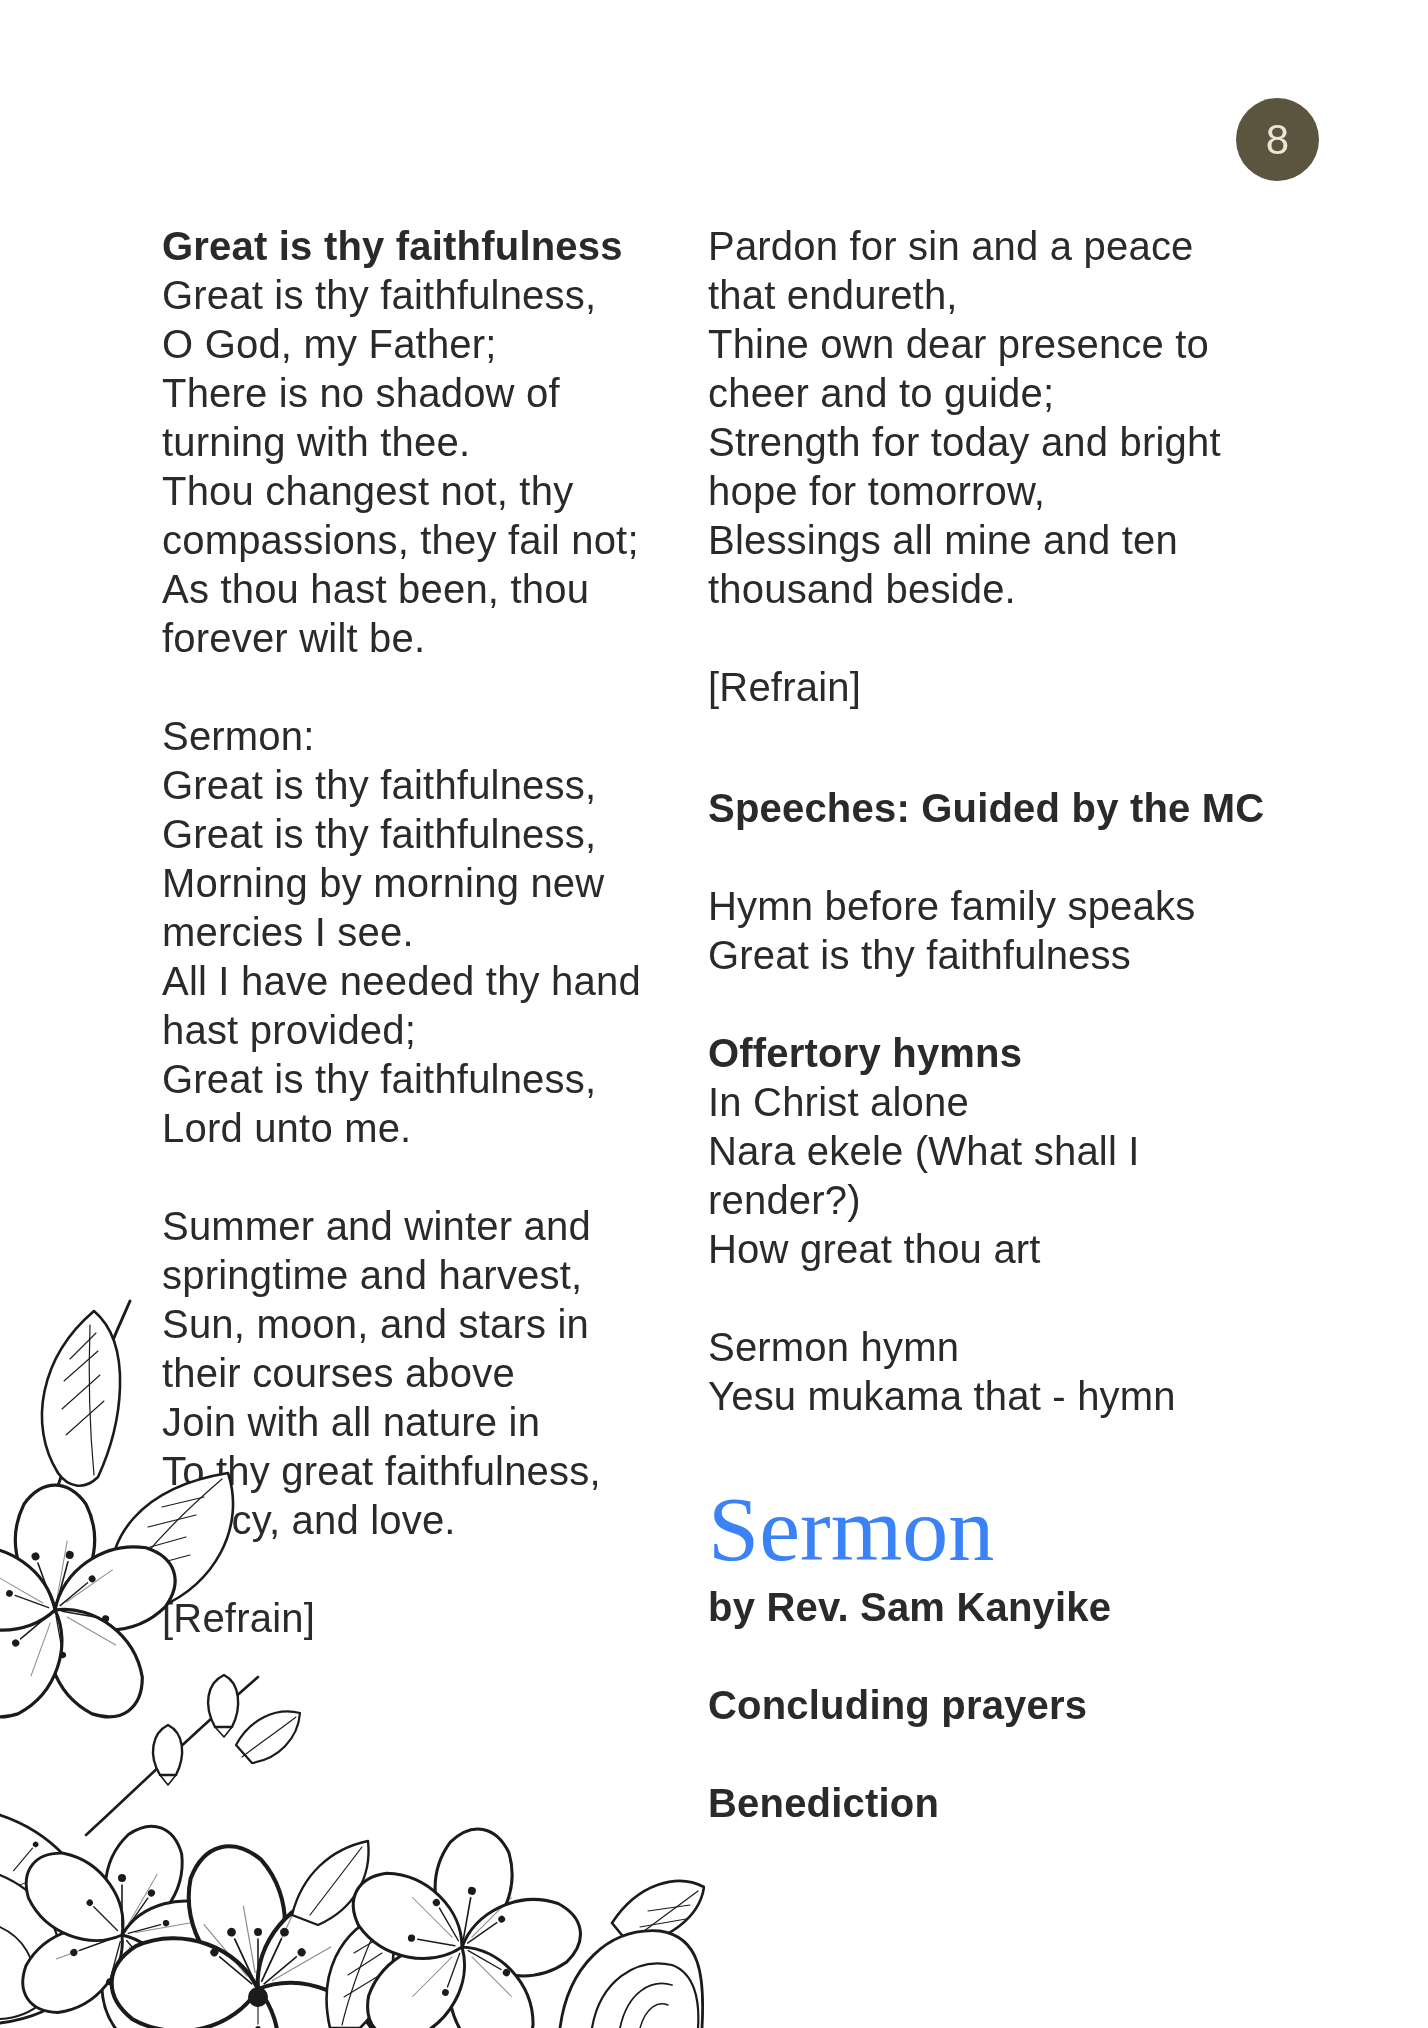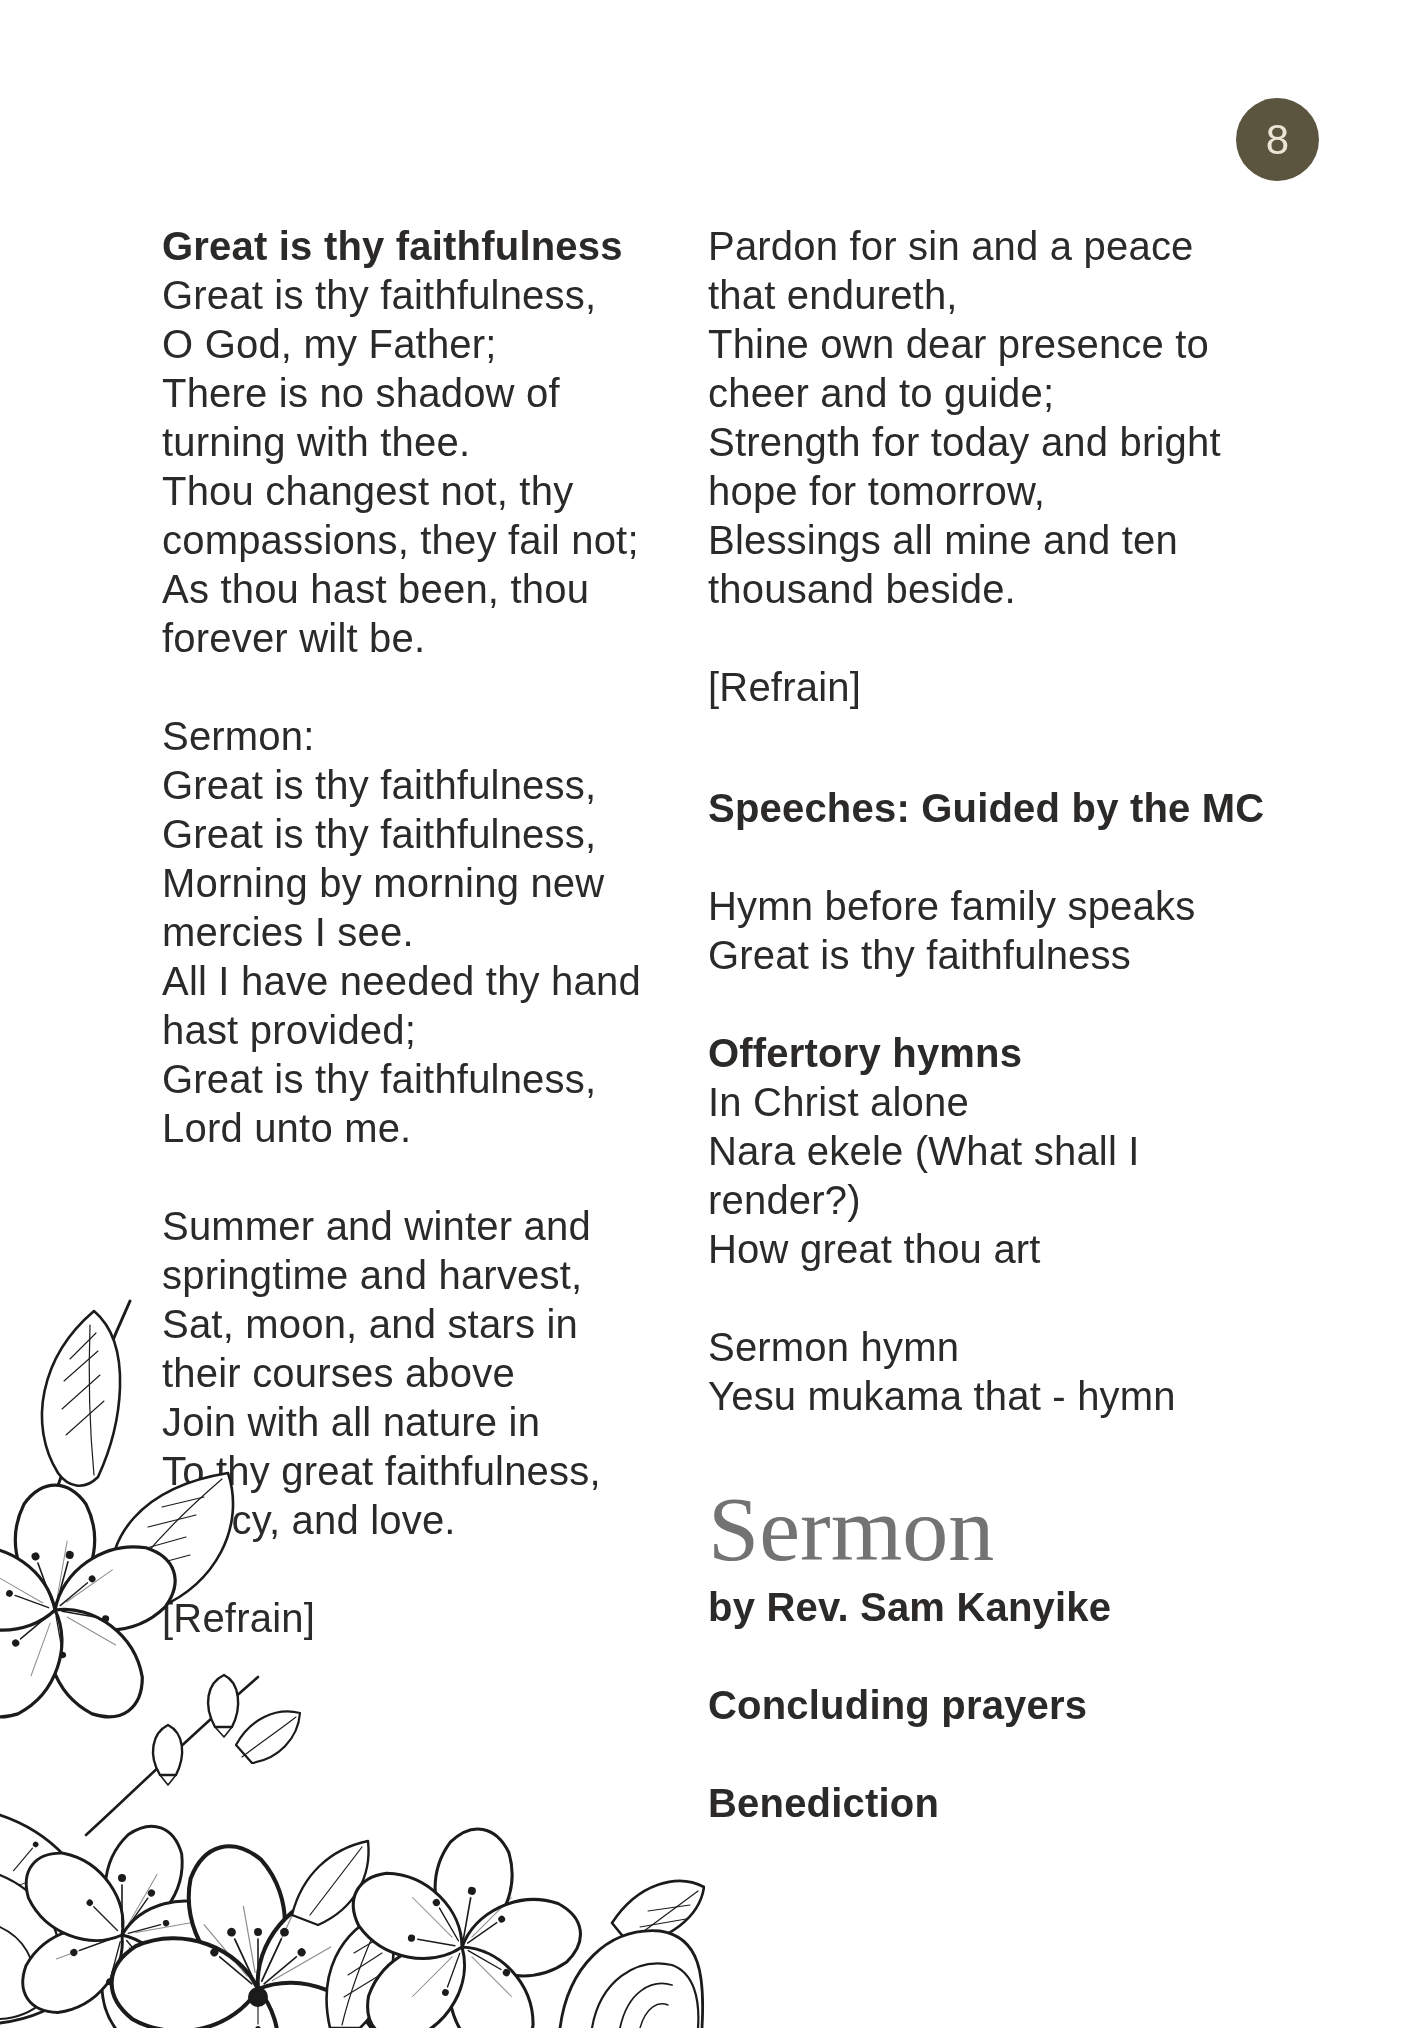--- a/index.html
+++ b/index.html
@@ -15,21 +15,21 @@
   .col{position:absolute;top:222px;}
   .col-left{left:162px;width:560px;}
   .col-right{left:708px;width:620px;}
   .ln{font-size:40px;line-height:49px;white-space:nowrap;letter-spacing:.2px;}
   .b{font-weight:700;}
   .gap{height:49px;}
   .mt1{margin-top:49px;}
   .mt-speeches{margin-top:72px;}
   .sermon-h{
     margin-top:58px;font-family:"Liberation Serif", serif;font-weight:400;
-    font-size:92px;line-height:100px;color:#737373;letter-spacing:0;white-space:nowrap;
+    font-size:92px;line-height:100px;color:#3b82f6;letter-spacing:0;white-space:nowrap;
   }
   .byline{margin-top:4px;}
   .floral{position:absolute;left:0;top:1275px;width:705px;height:753px;}
 </style>
 </head>
 <body>
 
 <div class="page">
 
   <div class="badge">
@@ -52,21 +52,21 @@
     <div class="ln">Great is thy faithfulness,</div>
     <div class="ln">Morning by morning new</div>
     <div class="ln">mercies I see.</div>
     <div class="ln">All I have needed thy hand</div>
     <div class="ln">hast provided;</div>
     <div class="ln">Great is thy faithfulness,</div>
     <div class="ln">Lord unto me.</div>
     <div class="gap"></div>
     <div class="ln">Summer and winter and</div>
     <div class="ln">springtime and harvest,</div>
-    <div class="ln">Sat, moon, and stars in</div>
+    <div class="ln">Sun, moon, and stars in</div>
     <div class="ln">their courses above</div>
     <div class="ln">Join with all nature in</div>
     <div class="ln">To thy great faithfulness,</div>
     <div class="ln">mercy, and love.</div>
     <div class="gap"></div>
     <div class="ln">[Refrain]</div>
   </div>
 
   <div class="col col-right">
     <div class="ln">Pardon for sin and a peace</div>

